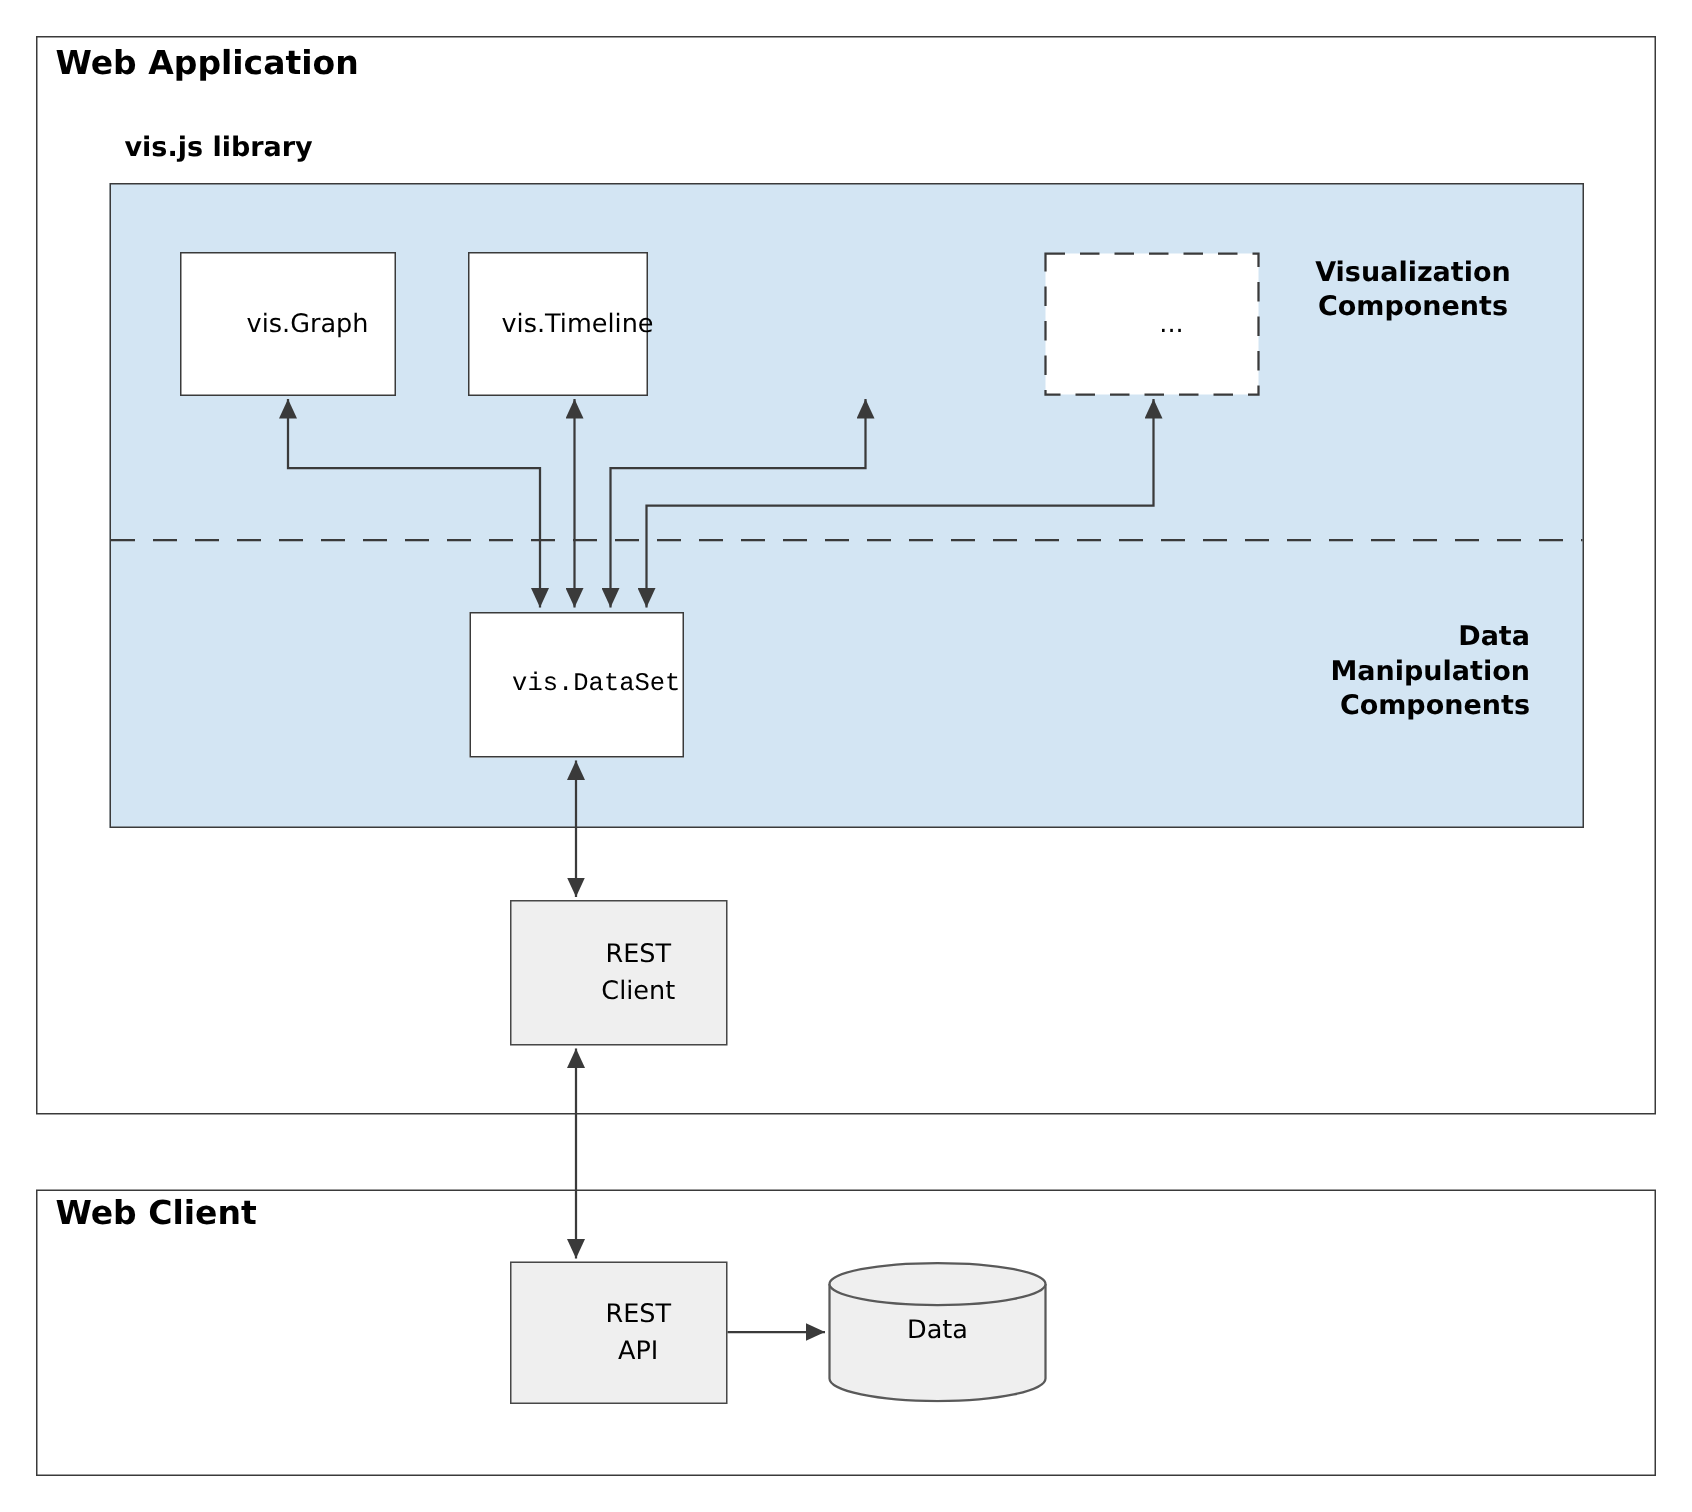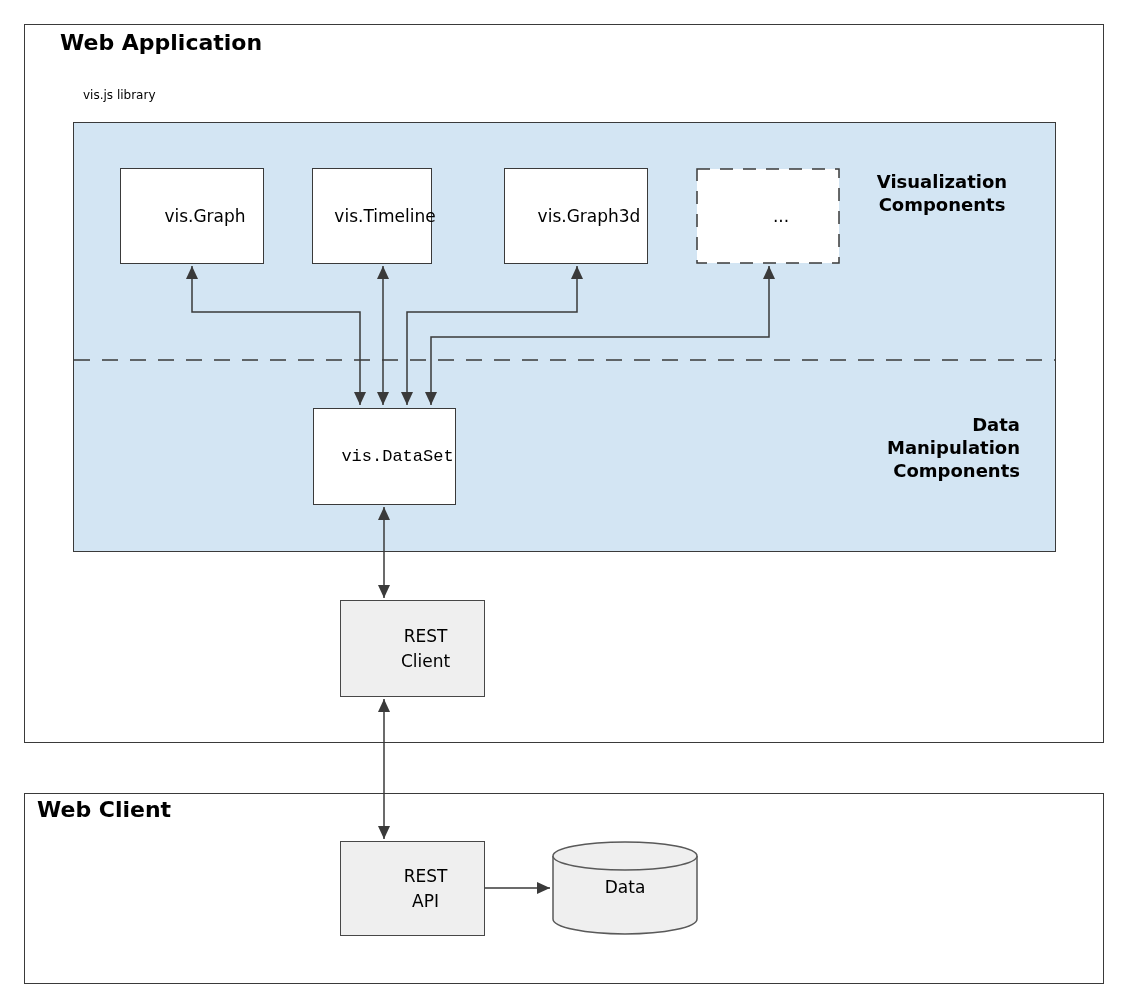--- a/index.html
+++ b/index.html
@@ -25,22 +25,22 @@
     white-space: nowrap;
   }
   .lib-panel {
     position: absolute;
     background: #d3e5f3;
     border: 1.5px solid #3a3a3a;
     box-sizing: border-box;
   }
   .lib-title {
     position: absolute;
-    font-weight: normal;
-    font-size: 12px;
+    font-weight: bold;
+    font-size: 18px;
     white-space: nowrap;
   }
   .node {
     position: absolute;
     box-sizing: border-box;
     border: 1.5px solid #3a3a3a;
     background: #ffffff;
     display: flex;
     align-items: center;
     justify-content: center;
@@ -76,21 +76,21 @@
   }
 </style>
 </head>
 <body>
 
 <div id="stage">
 
   <div class="panel" style="left:24px; top:24px; width:1080px; height:719px;"></div>
   <div class="panel" style="left:24px; top:793px; width:1080px; height:191px;"></div>
 
-  <div class="panel-title" style="left:37px; top:30px;margin-left:23px;">Web Application</div>
+  <div class="panel-title" style="left:37px; top:30px;">Web Application</div>
   <div class="panel-title" style="left:37px; top:797px;">Web Client</div>
 
   <div class="lib-title" style="left:83px; top:88px;">vis.js library</div>
   <div class="lib-panel" style="left:73px; top:122px; width:983px; height:430px;"></div>
 
   <svg id="connectors" width="1128" height="1008" viewBox="0 0 1128 1008">
     <defs>
       <marker id="arrow" markerUnits="userSpaceOnUse" markerWidth="14" markerHeight="12" refX="13" refY="6" orient="auto-start-reverse">
         <path d="M0,0 L13,6 L0,12 Z" fill="#3a3a3a"></path>
       </marker>
@@ -108,21 +108,20 @@
 
     <path d="M384,507 L384,598" fill="none" stroke="#3a3a3a" stroke-width="1.5" marker-start="url(#arrow)" marker-end="url(#arrow)"></path>
 
     <path d="M384,699 L384,839" fill="none" stroke="#3a3a3a" stroke-width="1.5" marker-start="url(#arrow)" marker-end="url(#arrow)"></path>
 
     <path d="M459,888 L550,888" fill="none" stroke="#3a3a3a" stroke-width="1.5" marker-start="url(#arrow)" marker-end="url(#arrow)"></path>
   </svg>
 
   <div class="node" style="left:120px; top:168px; width:144px; height:96px;">vis.Graph</div>
   <div class="node" style="left:312px; top:168px; width:120px; height:96px;">vis.Timeline</div>
-  <div class="node" style="left:504px; top:168px; width:144px; height:96px;">vis.Graph3d</div>
   <div class="node dashed-node" style="left:696px; top:168px; width:144px; height:96px;">
     <svg width="144" height="96" viewBox="0 0 144 96">
       <rect x="1" y="1" width="142" height="94" fill="#ffffff" stroke="#3a3a3a" stroke-width="1.5" stroke-dasharray="13,10"></rect>
     </svg>
     <span>...</span>
   </div>
 
   <div class="side-label centered" style="left:842px; top:170px; width:200px;">Visualization
 Components</div>
   <div class="side-label right" style="left:810px; top:413px; width:210px;">Data

